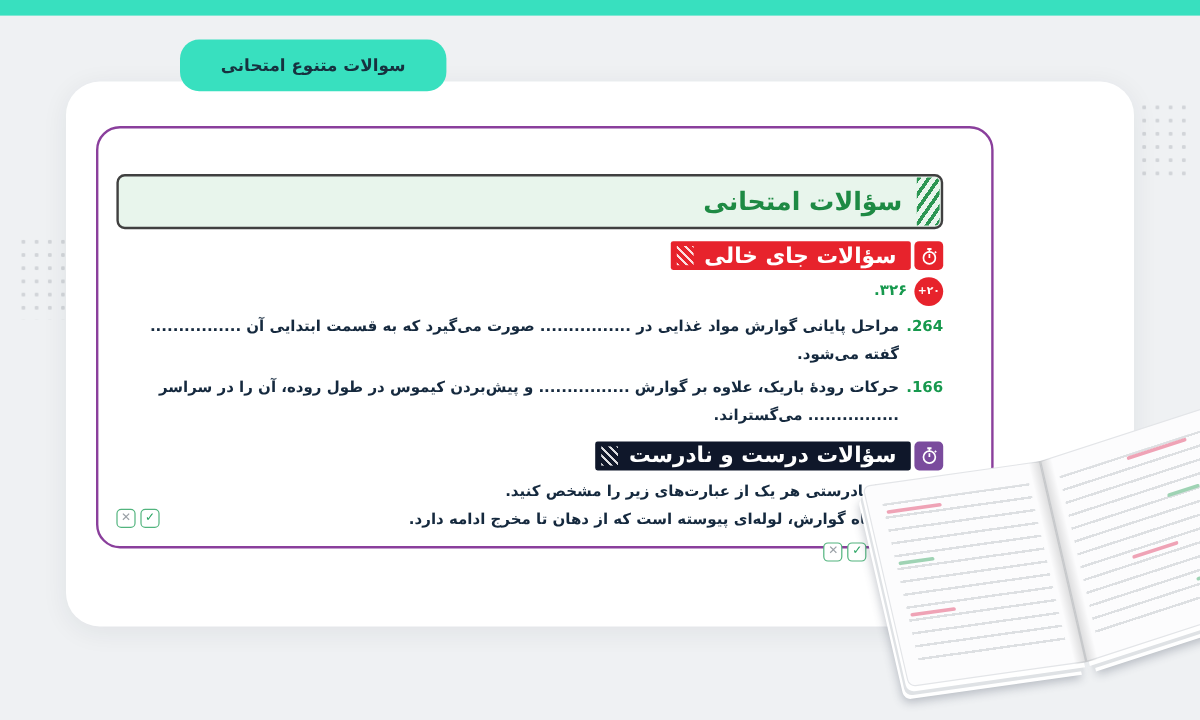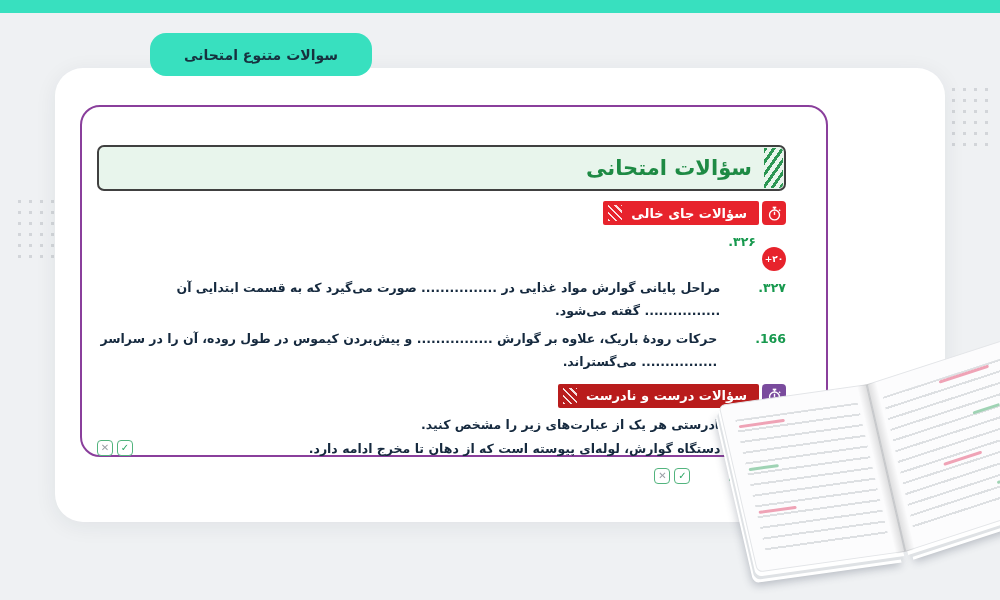--- a/index.html
+++ b/index.html
@@ -45,40 +45,40 @@
     background:repeating-linear-gradient(125deg, #2b9652 0 3px, #e8f5ec 3px 7px);
     border-radius:0 4px 4px 0;
   }
 
   .badge-row { display:flex; align-items:center; gap:3px; margin:10px 40px 4px 15px; }
   .timer-box { width:24px; height:24px; border-radius:4px; display:flex; align-items:center; justify-content:center; flex:none; }
   .timer-box.red { background:#e7232c; }
   .timer-box.purple { background:#7a4b9d; }
   .badge-label {
     position:relative; height:24px; display:flex; align-items:center;
-    color:#fff; font-size:13px; font-weight:bold; padding:0 12px 0 28px; border-radius:2px;
+    color:#fff; font-size:18px; font-weight:bold; padding:0 12px 0 28px; border-radius:2px;
   }
   .badge-label.red { background:#e7232c; }
-  .badge-label.purple { background:#b91c1c; }
+  .badge-label.purple { background:#0f172a; }
   .badge-label::after {
     content:""; position:absolute; left:5px; top:4px; bottom:4px; width:14px;
     background:repeating-linear-gradient(45deg, rgba(255,255,255,.85) 0 2px, transparent 2px 5px);
   }
 
   .q-row {
     display:flex; align-items:flex-start; gap:6px; margin:5px 40px 0 15px;
     font-size:12.5px; font-weight:bold; color:#15293e; line-height:1.85;
   }
-  .q-num { color:#17994e; white-space:nowrap;margin-left:32px; }
+  .q-num { color:#17994e; white-space:nowrap; }
   .q-text { flex:1; }
   .q-source { color:#17994e; }
   .repeat-badge {
     width:24px; height:24px; border-radius:50%; background:#e7232c; color:#fff;
     font-size:9px; font-weight:bold; display:flex; align-items:center; justify-content:center;
-    direction:ltr; flex:none; margin-top:17px;
+    direction:ltr; flex:none; margin-top:1px;
   }
   .instruction { margin:9px 40px 2px 15px; font-size:12.5px; font-weight:bold; color:#15293e; }
 
   .checks { display:flex; direction:ltr; gap:4px; margin-top:3px; flex:none; }
   .cbox {
     width:16px; height:16px; border:1.5px solid #52b47e; border-radius:4px; background:#fff;
     display:flex; align-items:center; justify-content:center; font-size:10px; line-height:1;
     box-sizing:border-box; cursor:pointer;
   }
   .cbox.v { color:#2aa563; }
@@ -150,21 +150,21 @@
       </span>
       <span class="badge-label red">سؤالات جای خالی</span>
     </div>
 
     <div class="q-row">
       <span class="repeat-badge">+۲۰</span>
       <span class="q-num">۳۲۶.</span>
     </div>
 
     <div class="q-row">
-      <span class="q-num">۳۲۷.</span>
+      <span class="q-num">264.</span>
       <span class="q-text">مراحل پایانی گوارش مواد غذایی در ................ صورت می‌گیرد که به قسمت ابتدایی آن ................ گفته می‌شود.</span>
     </div>
 
     <div class="q-row">
       <span class="q-num">166.</span>
       <span class="q-text">حرکات رودهٔ باریک، علاوه بر گوارش ................ و پیش‌بردن کیموس در طول روده، آن را در سراسر ................ می‌گستراند.</span>
     </div>
 
     <div class="badge-row">
       <span class="timer-box purple">

